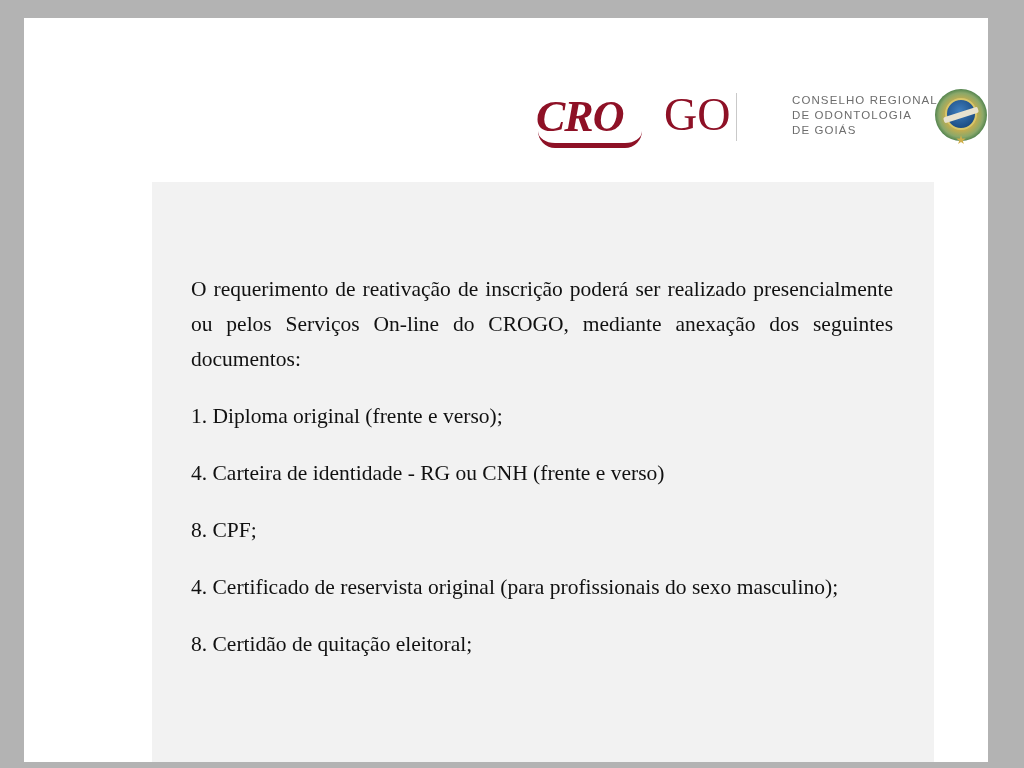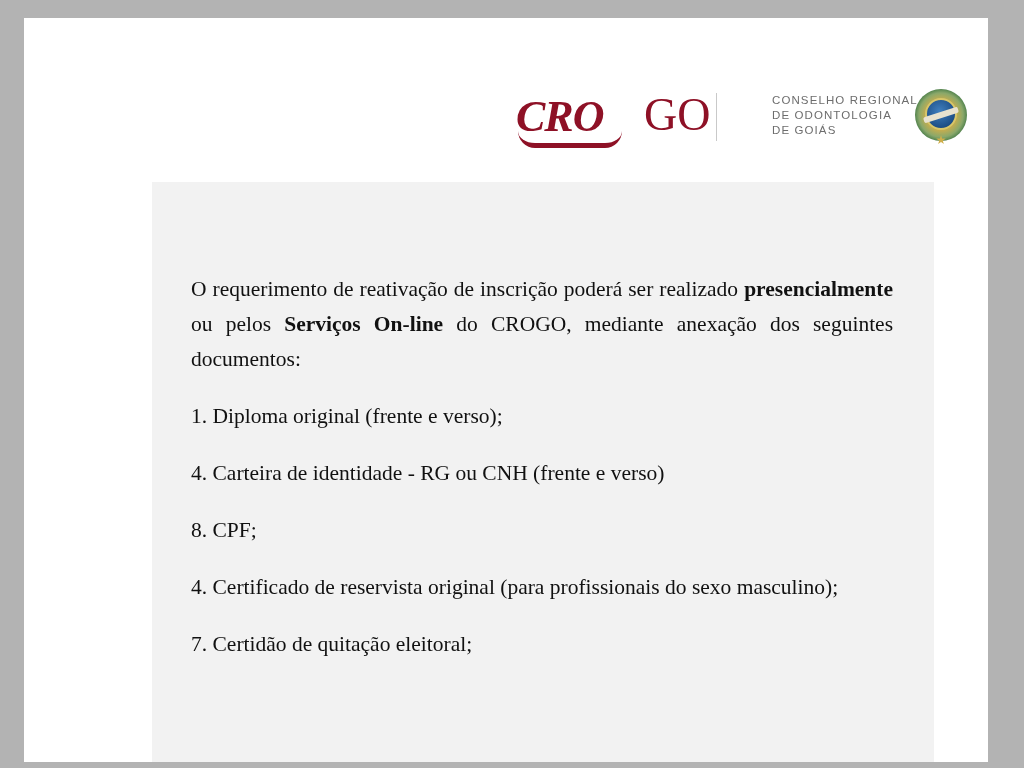--- a/index.html
+++ b/index.html
@@ -24,21 +24,21 @@
     left: 12px;
     top: 14px;
     right: 10px;
     bottom: 0;
     background: #ffffff;
   }
 
   
   #logo-block {
     position: absolute;
-    left: 480px;
+    left: 500px;
     top: 55px;
     width: 420px;
     height: 70px;
   }
   #cro-wordmark {
     position: absolute;
     left: 0px;
     top: 6px;
     font-family: "Liberation Serif", serif;
     font-weight: bold;
@@ -182,21 +182,21 @@
     font-size: 21.5px;
     line-height: 35px;
   }
   #body-text p {
     margin: 0 0 22px 0;
   }
   #body-text p.justify {
     text-align: justify;
   }
   #body-text b {
-    font-weight: bold;
+    font-weight: normal;
     margin-top: 31px;
   }
 </style>
 </head>
 <body>
 
 <div id="slide-frame">
   <div id="slide-inner">
 
     <div id="logo-block">
@@ -217,19 +217,19 @@
       </div>
     </div>
 
     <div id="content-panel">
       <div id="body-text">
           <p class="justify"><span>O requerimento de reativação de inscrição poderá ser realizado </span><b>presencialmente</b><span> ou pelos </span><b>Serviços On-line</b><span> do CROGO, mediante anexação dos seguintes documentos:</span></p>
           <p><span>1. Diploma original (frente e verso);</span></p>
           <p><span>4. Carteira de identidade - RG ou CNH (frente e verso)</span></p>
           <p><span>8. CPF;</span></p>
           <p class="justify"><span>4. Certificado de reservista original (para profissionais do sexo masculino);</span></p>
-          <p><span>7. Certidão de quitação eleitoral;</span></p>
+          <p><span>8. Certidão de quitação eleitoral;</span></p>
         </div>
     </div>
 
 
   </div>
 </div>
 
 </body></html>

